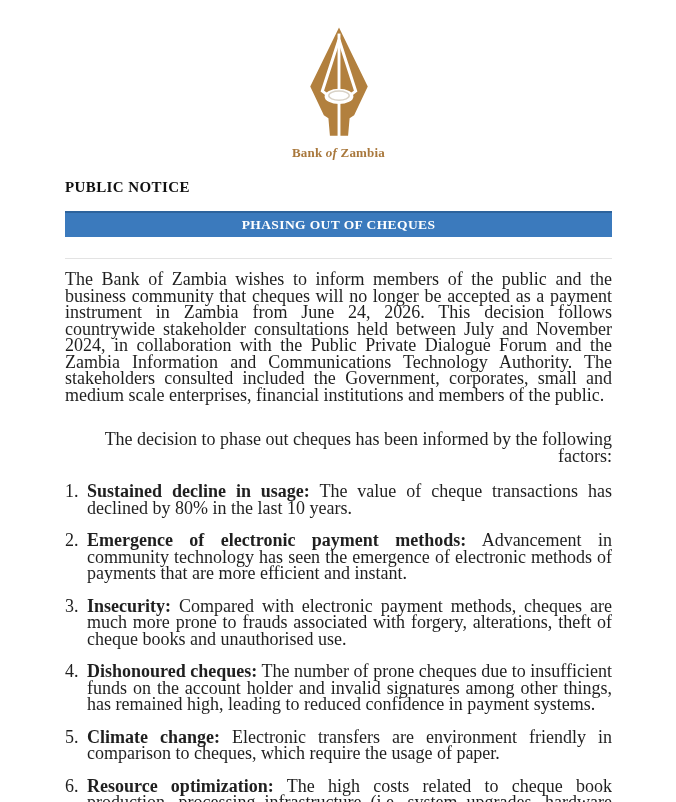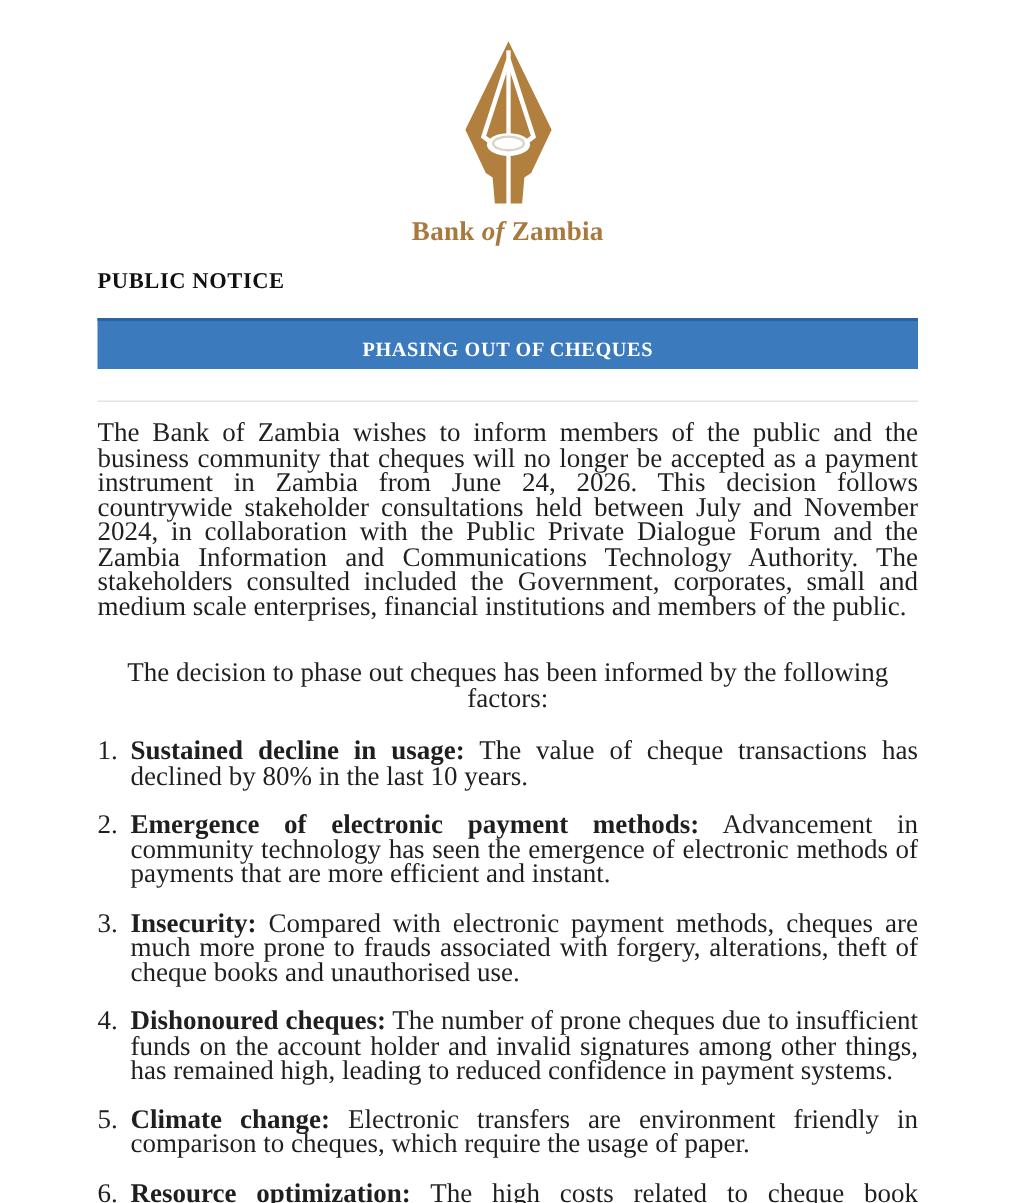--- a/index.html
+++ b/index.html
@@ -21,21 +21,21 @@
     padding: 26px 64px 0 65px;
   }
   .logo-wrap {
     text-align: center;
   }
   .nib-svg {
     display: inline-block;
   }
   .brand-line {
     text-align: center;
-    font-size: 18px;
+    font-size: 13px;
     font-weight: bold;
     color: #a9783c;
     line-height: 18px;
     margin-top: 2px;
     letter-spacing: 0.2px;
   }
   .brand-line .of {
     font-style: italic;
     font-weight: bold;
   }
@@ -46,21 +46,21 @@
     color: #111111;
     letter-spacing: 0.4px;
     margin-top: 16px;
     line-height: 18px;
   }
   .banner {
     margin-top: 15px;
     background: #3b7abd;
     border-top: 2px solid #2d639c;
     text-align: center;
-    padding: 10px 0 4px 0;
+    padding: 2px 0 4px 0;
   }
   .banner-label {
     color: #ffffff;
     font-weight: bold;
     font-size: 13.5px;
     letter-spacing: 0.4px;
     line-height: 15px;
   }
   .faint-rule {
     border: none;
@@ -70,21 +70,21 @@
   .body-text {
     font-size: 18px;
     line-height: 16.5px;
   }
   .intro-para {
     margin: 12px 0 0 0;
     text-align: justify;
   }
   .factors-intro {
     margin: 28px 0 0 0;
-    text-align: center;
+    text-align: right;
   }
   .factors-list {
     margin: 19px 0 0 0;
     padding: 0;
     list-style: none;
   }
   .factor {
     display: grid;
     grid-template-columns: 22px 1fr;
     margin-bottom: 16px;

